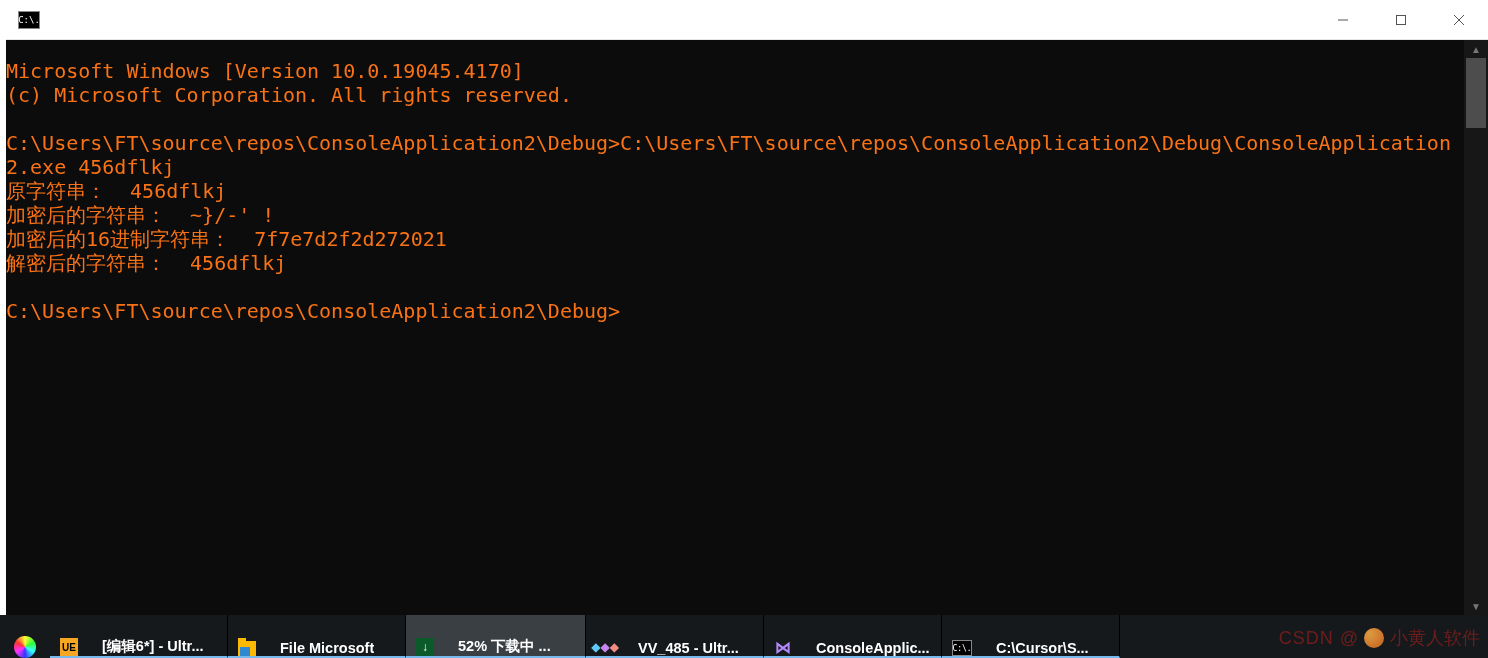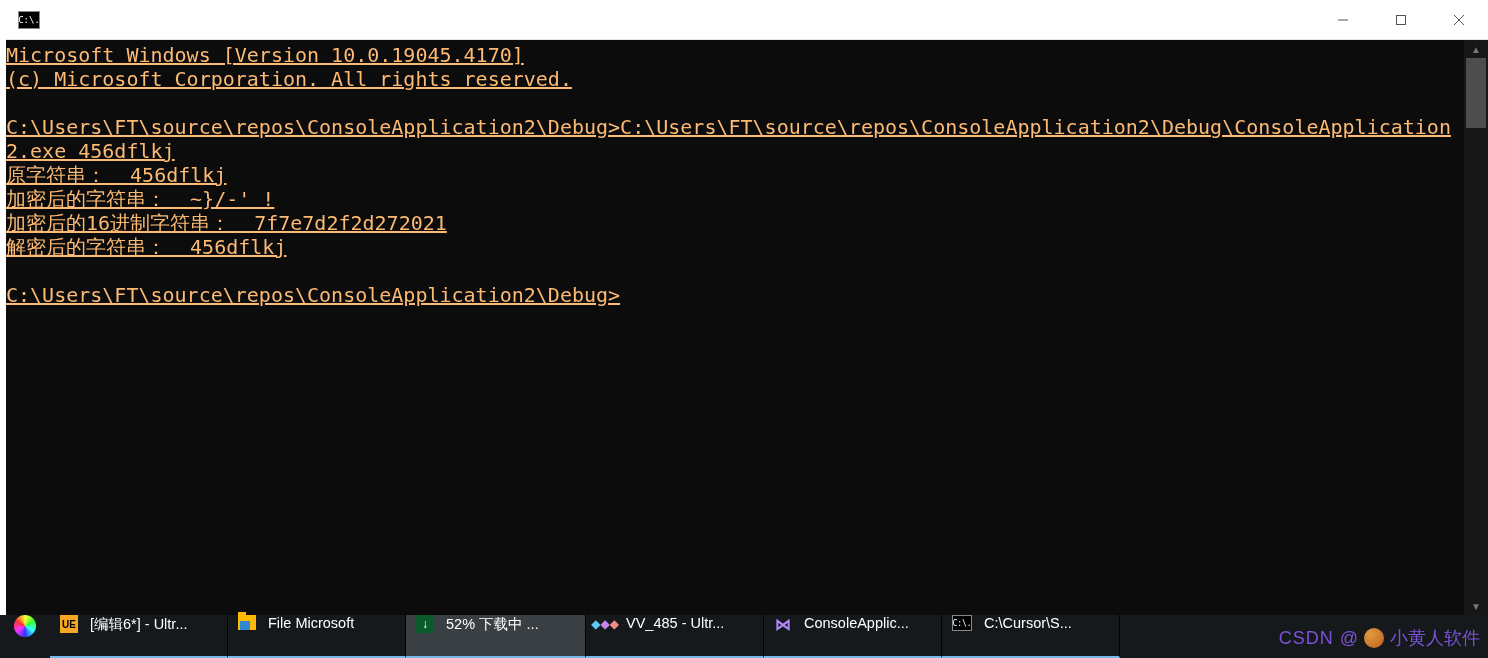--- a/index.html
+++ b/index.html
@@ -48,29 +48,28 @@
     }
     .titlebar .win-btn svg { stroke: #555; fill: none; }
     .console-area {
       flex: 1;
       background: #0c0c0c;
       position: relative;
       display: flex;
     }
     .console-text {
       flex: 1;
-      padding: 3px 0 0 0;
-      color: #fdba74;
+      padding: 19px 0 0 0;
+      color: #f97316;
       font-family: "NSimSun", "SimSun", "Consolas", monospace;
       font-size: 20px;
       line-height: 24px;
       white-space: pre-wrap;
       word-break: break-all;
       overflow: hidden;
-      text-decoration: underline;
     }
     .scrollbar {
       width: 24px;
       background: #171717;
       position: relative;
     }
     .scrollbar .thumb {
       position: absolute;
       top: 18px; left: 2px;
       width: 20px; height: 70px;
@@ -86,40 +85,41 @@
     .taskbar {
       position: absolute;
       bottom: 0; left: 0;
       width: 1488px; height: 43px;
       background: #16191c;
       display: flex;
       align-items: stretch;
     }
     .task-item {
       display: flex;
-      align-items: flex-start;
+      align-items: flex-end;
       padding: 0 10px;
       color: #ffffff;
       font-size: 14.5px;
-      gap: 12px;
+      gap: 24px;
       border-right: 1px solid #000000;
       min-width: 0;
     }
     .task-item.circle { width: 50px; justify-content: center; border-right: none;}
     .task-item.active {
       background: #3a3f44;
       border-bottom: 2px solid #76b9ed;
     }
     .task-item.open {
       border-bottom: 2px solid #76b9ed;
     }
     .task-item .t-label {
       white-space: nowrap;
       overflow: hidden;
       text-overflow: ellipsis;
+      font-weight: bold;
     }
     .ticon {
       width: 18px; height: 18px;
       display: inline-flex; align-items: center; justify-content: center;
       font-size: 12px;
     }
     .ticon.rainbow {
       width: 22px; height: 22px; border-radius: 50%;
       background: conic-gradient(#ff3, #3f3, #3ff, #33f, #f3f, #f33, #ff3);
     }
@@ -141,21 +141,21 @@
     .ticon.cursor {
       width:16px;height:16px;background:#222;border:1px solid #666; transform: rotate(45deg);
     }
     .ticon.vs { color:#b088f9; font-weight:bold; font-size:16px;}
     .ticon.cmd {
       width: 20px; height: 16px; background:#000; border:1px solid #888; color:#fff; font-size:8px; display:flex;align-items:center;justify-content:center; font-family:monospace;
     }
     .watermark {
       position: absolute;
       right: 8px; bottom: 8px;
-      color: #8b5cf6;
+      color: #7f1d1d;
       font-size: 18px;
       font-family: "Microsoft YaHei", sans-serif;
       display: flex; align-items: center; gap: 6px;
       opacity: 0.85;
       pointer-events: none;
     }
     .watermark .csdn { letter-spacing: 1px; font-weight: 300; }
     .watermark .avatar {
       width: 20px; height: 20px; border-radius: 50%;
       background: radial-gradient(circle at 30% 30%, #ffb347, #e56b1f);

